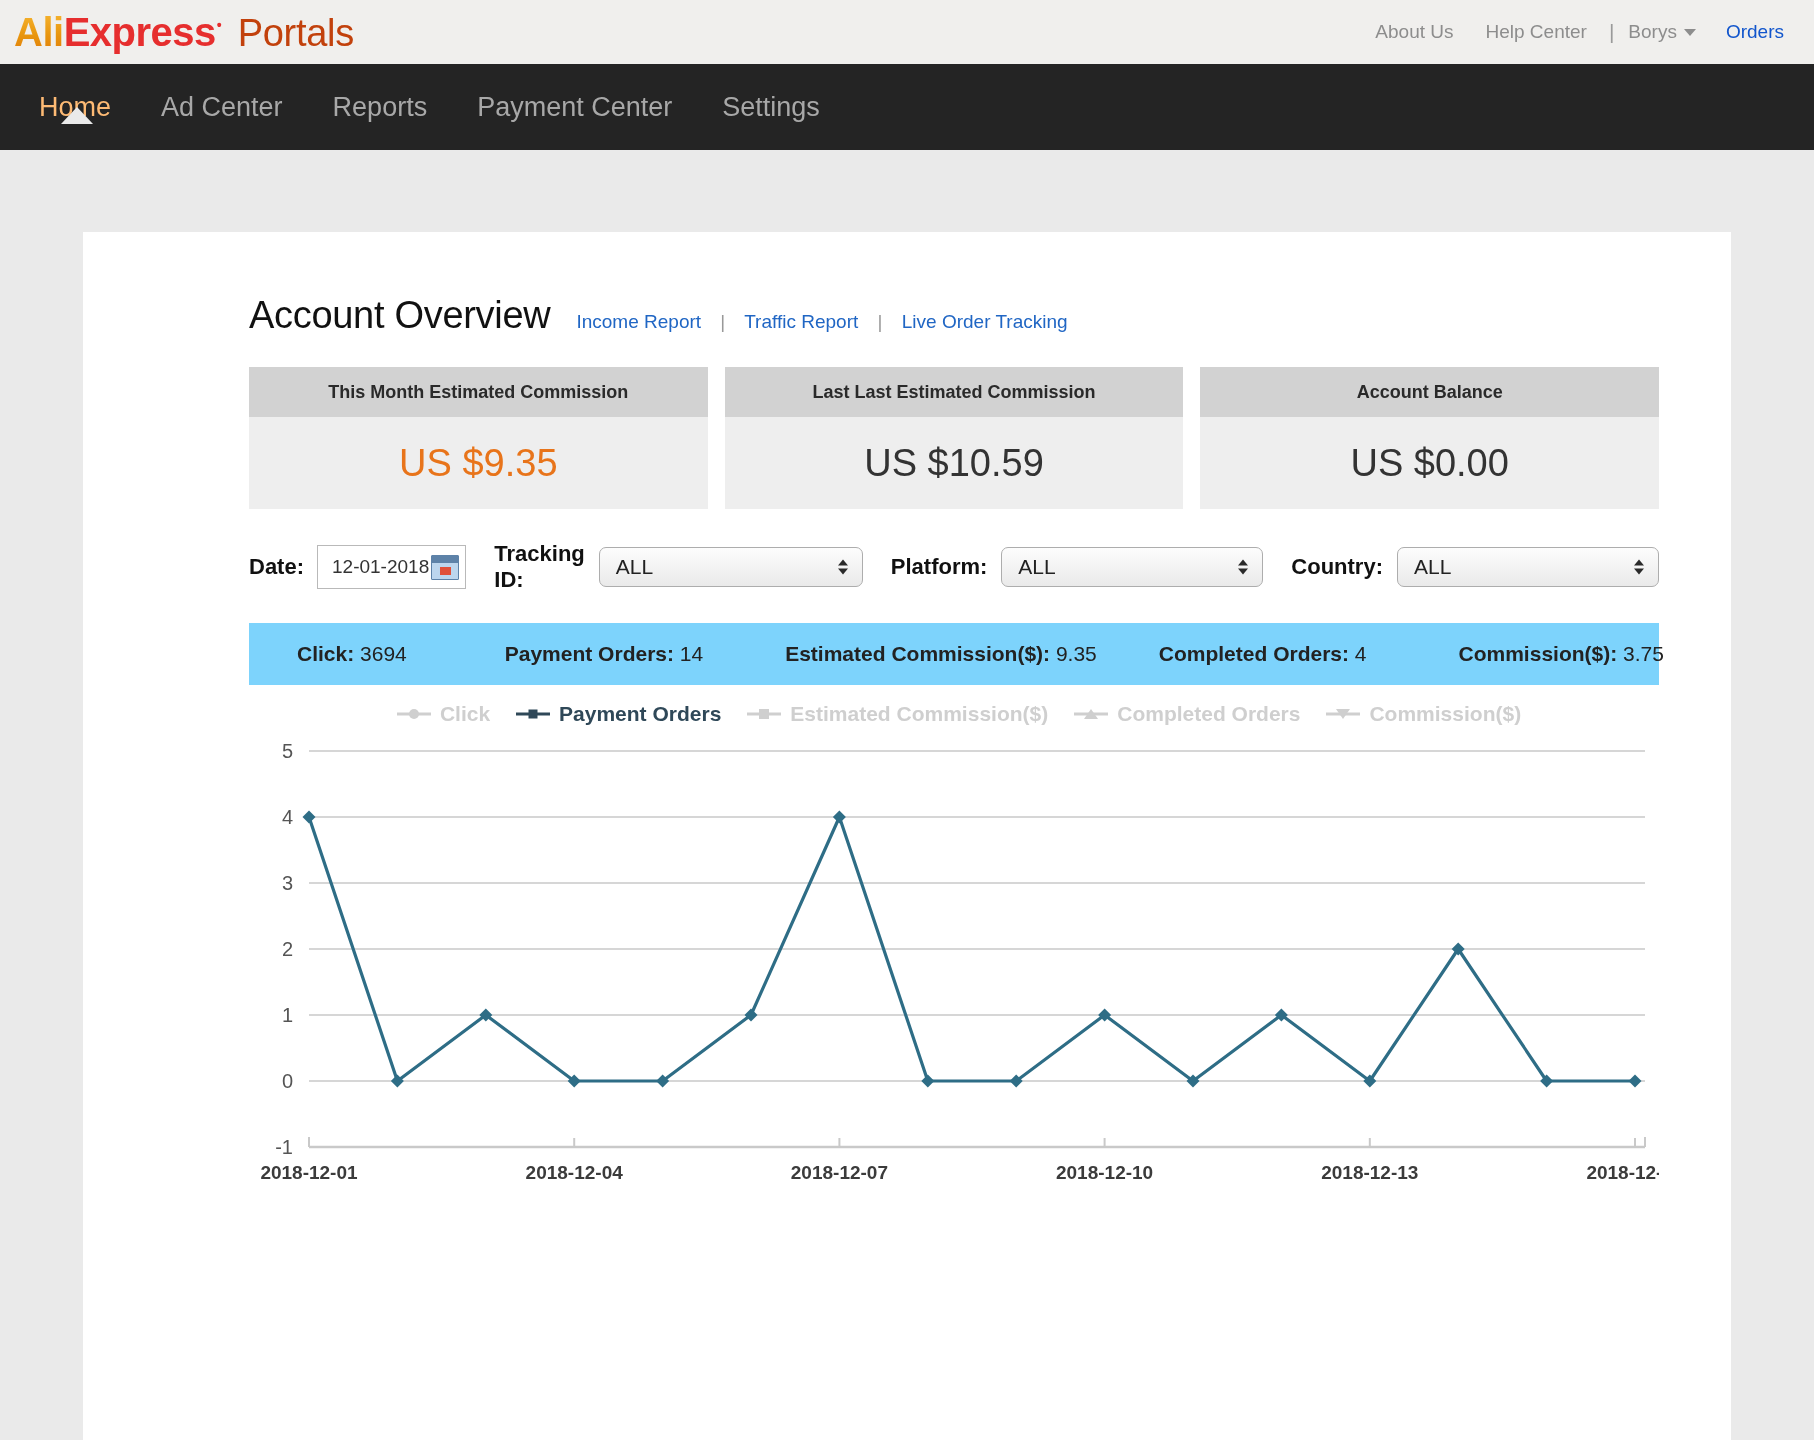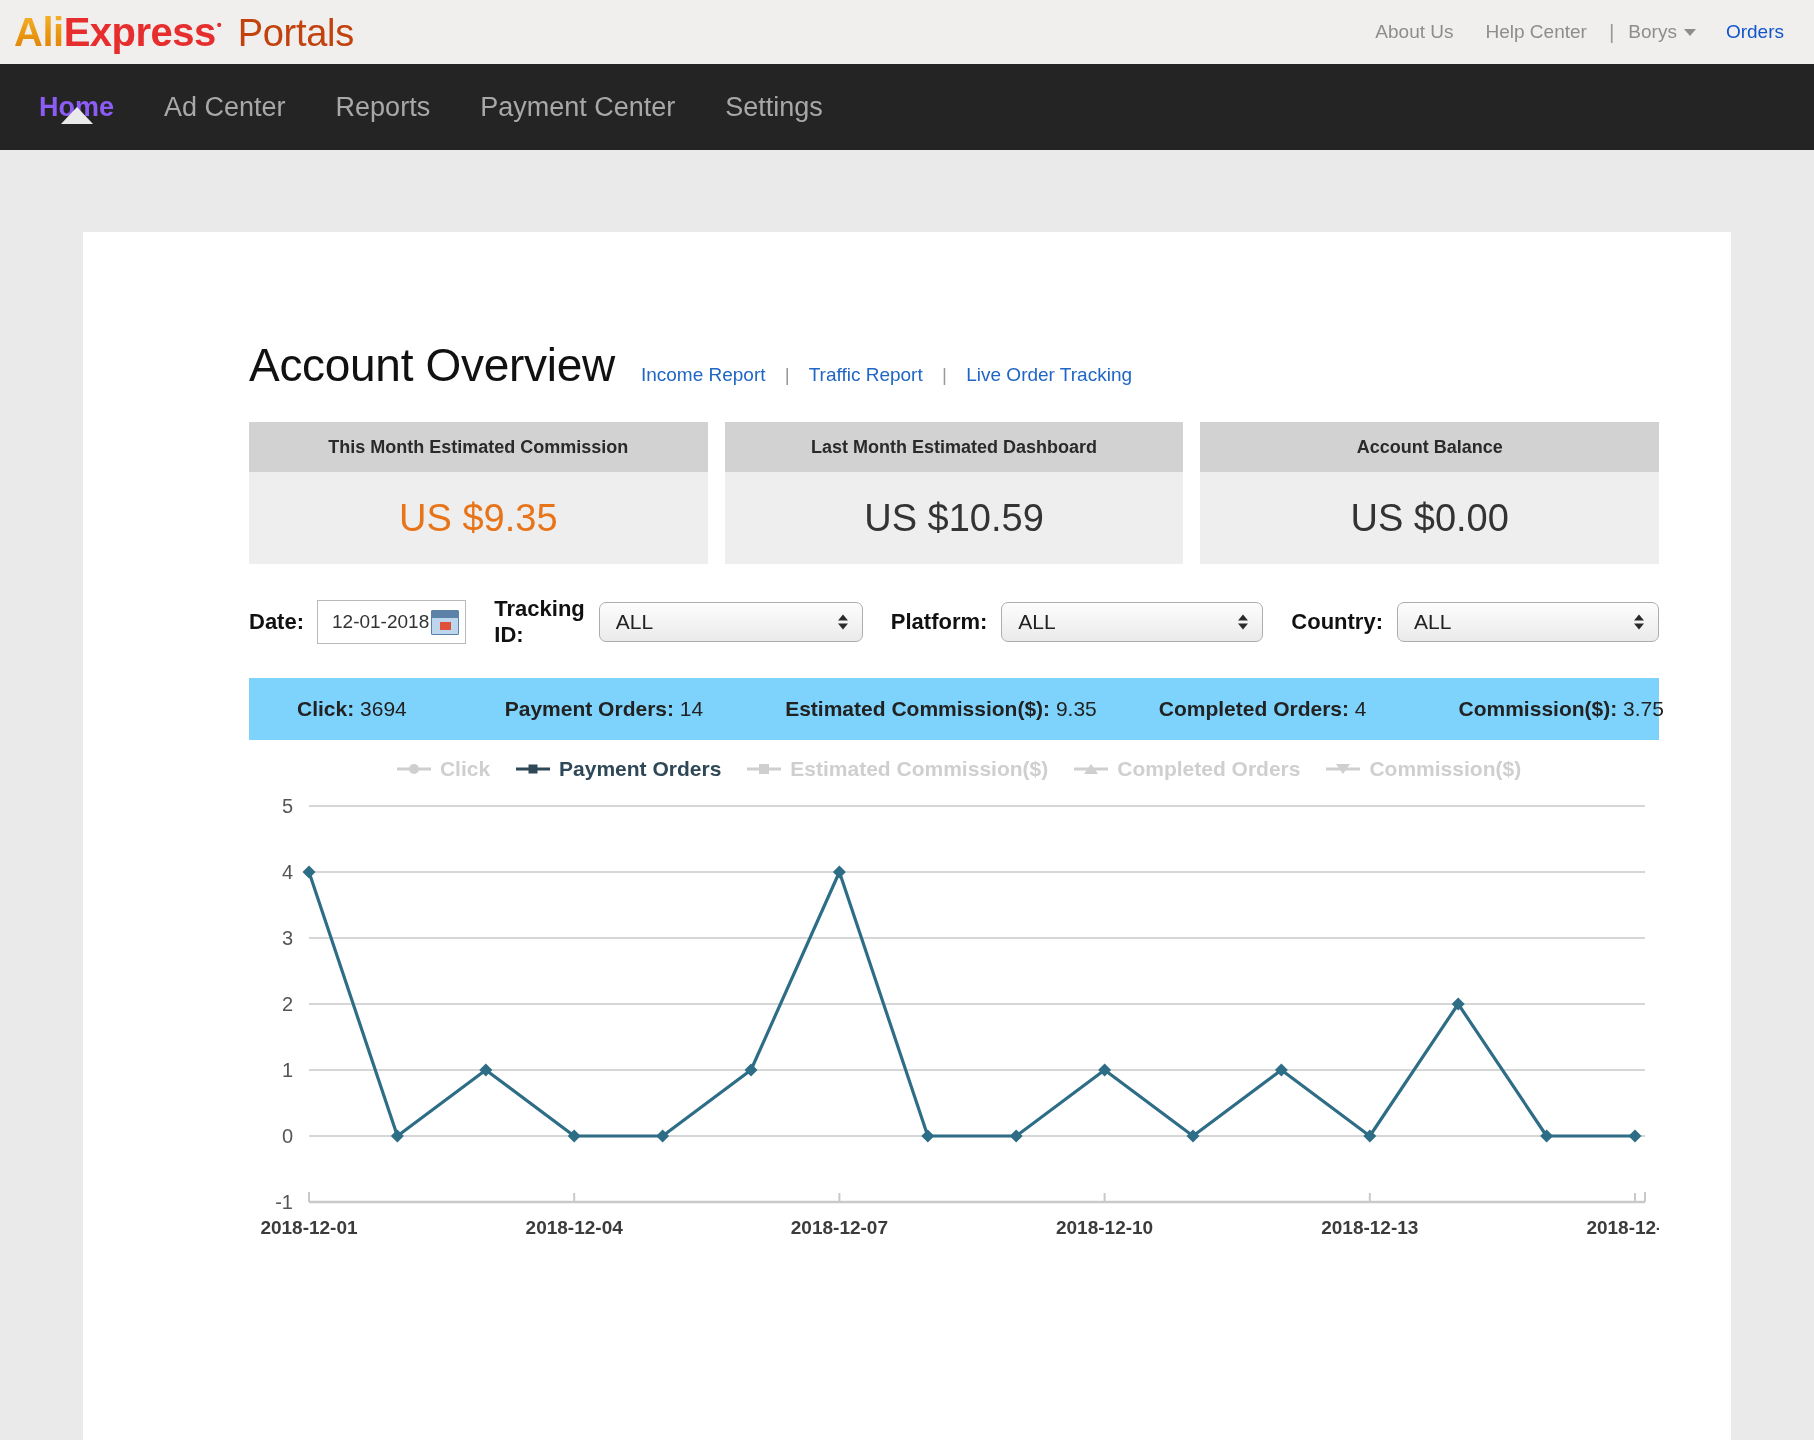--- a/index.html
+++ b/index.html
@@ -52,39 +52,39 @@
   
   .mainnav {
     height: 86px; background: #242424;
     display: flex; align-items: center;
     position: relative; padding-left: 14px;
   }
   .navitem {
     font-size: 27px; color: #a8a8a8; padding: 0 25px;
     position: relative; white-space: nowrap;
   }
-  .navitem.active { color: #8b5cf6; font-weight: bold; }
+  .navitem.active { color: #fdba74; }
   .nav-caret {
     position: absolute; left: 47px; bottom: -1px;
     width: 0; height: 0;
     border-left: 16px solid transparent;
     border-right: 16px solid transparent;
     border-bottom: 17px solid #eaeaea;
   }
 
   
   .page {
     margin: 82px auto 0 auto; width: 1648px; background: #ffffff;
     min-height: 1210px; padding: 62px 0 0 0;
   }
   .inner { padding: 0 72px 0 166px; }
 
   
   .ao-head { display: flex; align-items: baseline; }
-  .ao-title { font-size: 46px; color: #111; font-weight: normal; letter-spacing: -.3px; margin-top: 44px; }
+  .ao-title { font-size: 38px; color: #111; font-weight: normal; letter-spacing: -.3px; }
   .ao-links { margin-left: 26px; font-size: 19px; }
   .ao-links a { color: #2066c4; text-decoration: none; }
   .ao-links .sep { color: #999; margin: 0 14px; }
 
   .cards { display: flex; gap: 17px; margin-top: 30px; }
   .card { flex: 1; }
   .card-head {
     background: #d2d2d2; height: 50px;
     display: flex; align-items: center; justify-content: center;
     font-size: 18px; font-weight: bold; color: #2a2a2a;
@@ -235,21 +235,21 @@
         <a href="#">Live Order Tracking</a>
       </div>
     </div>
 
     <div class="cards">
       <div class="card">
         <div class="card-head">This Month Estimated Commission</div>
         <div class="card-body accent">US $9.35</div>
       </div>
       <div class="card">
-        <div class="card-head">Last Month Estimated Dashboard</div>
+        <div class="card-head">Last Last Estimated Commission</div>
         <div class="card-body">US $10.59</div>
       </div>
       <div class="card">
         <div class="card-head">Account Balance</div>
         <div class="card-body">US $0.00</div>
       </div>
     </div>
 
 
     <div class="filters">

